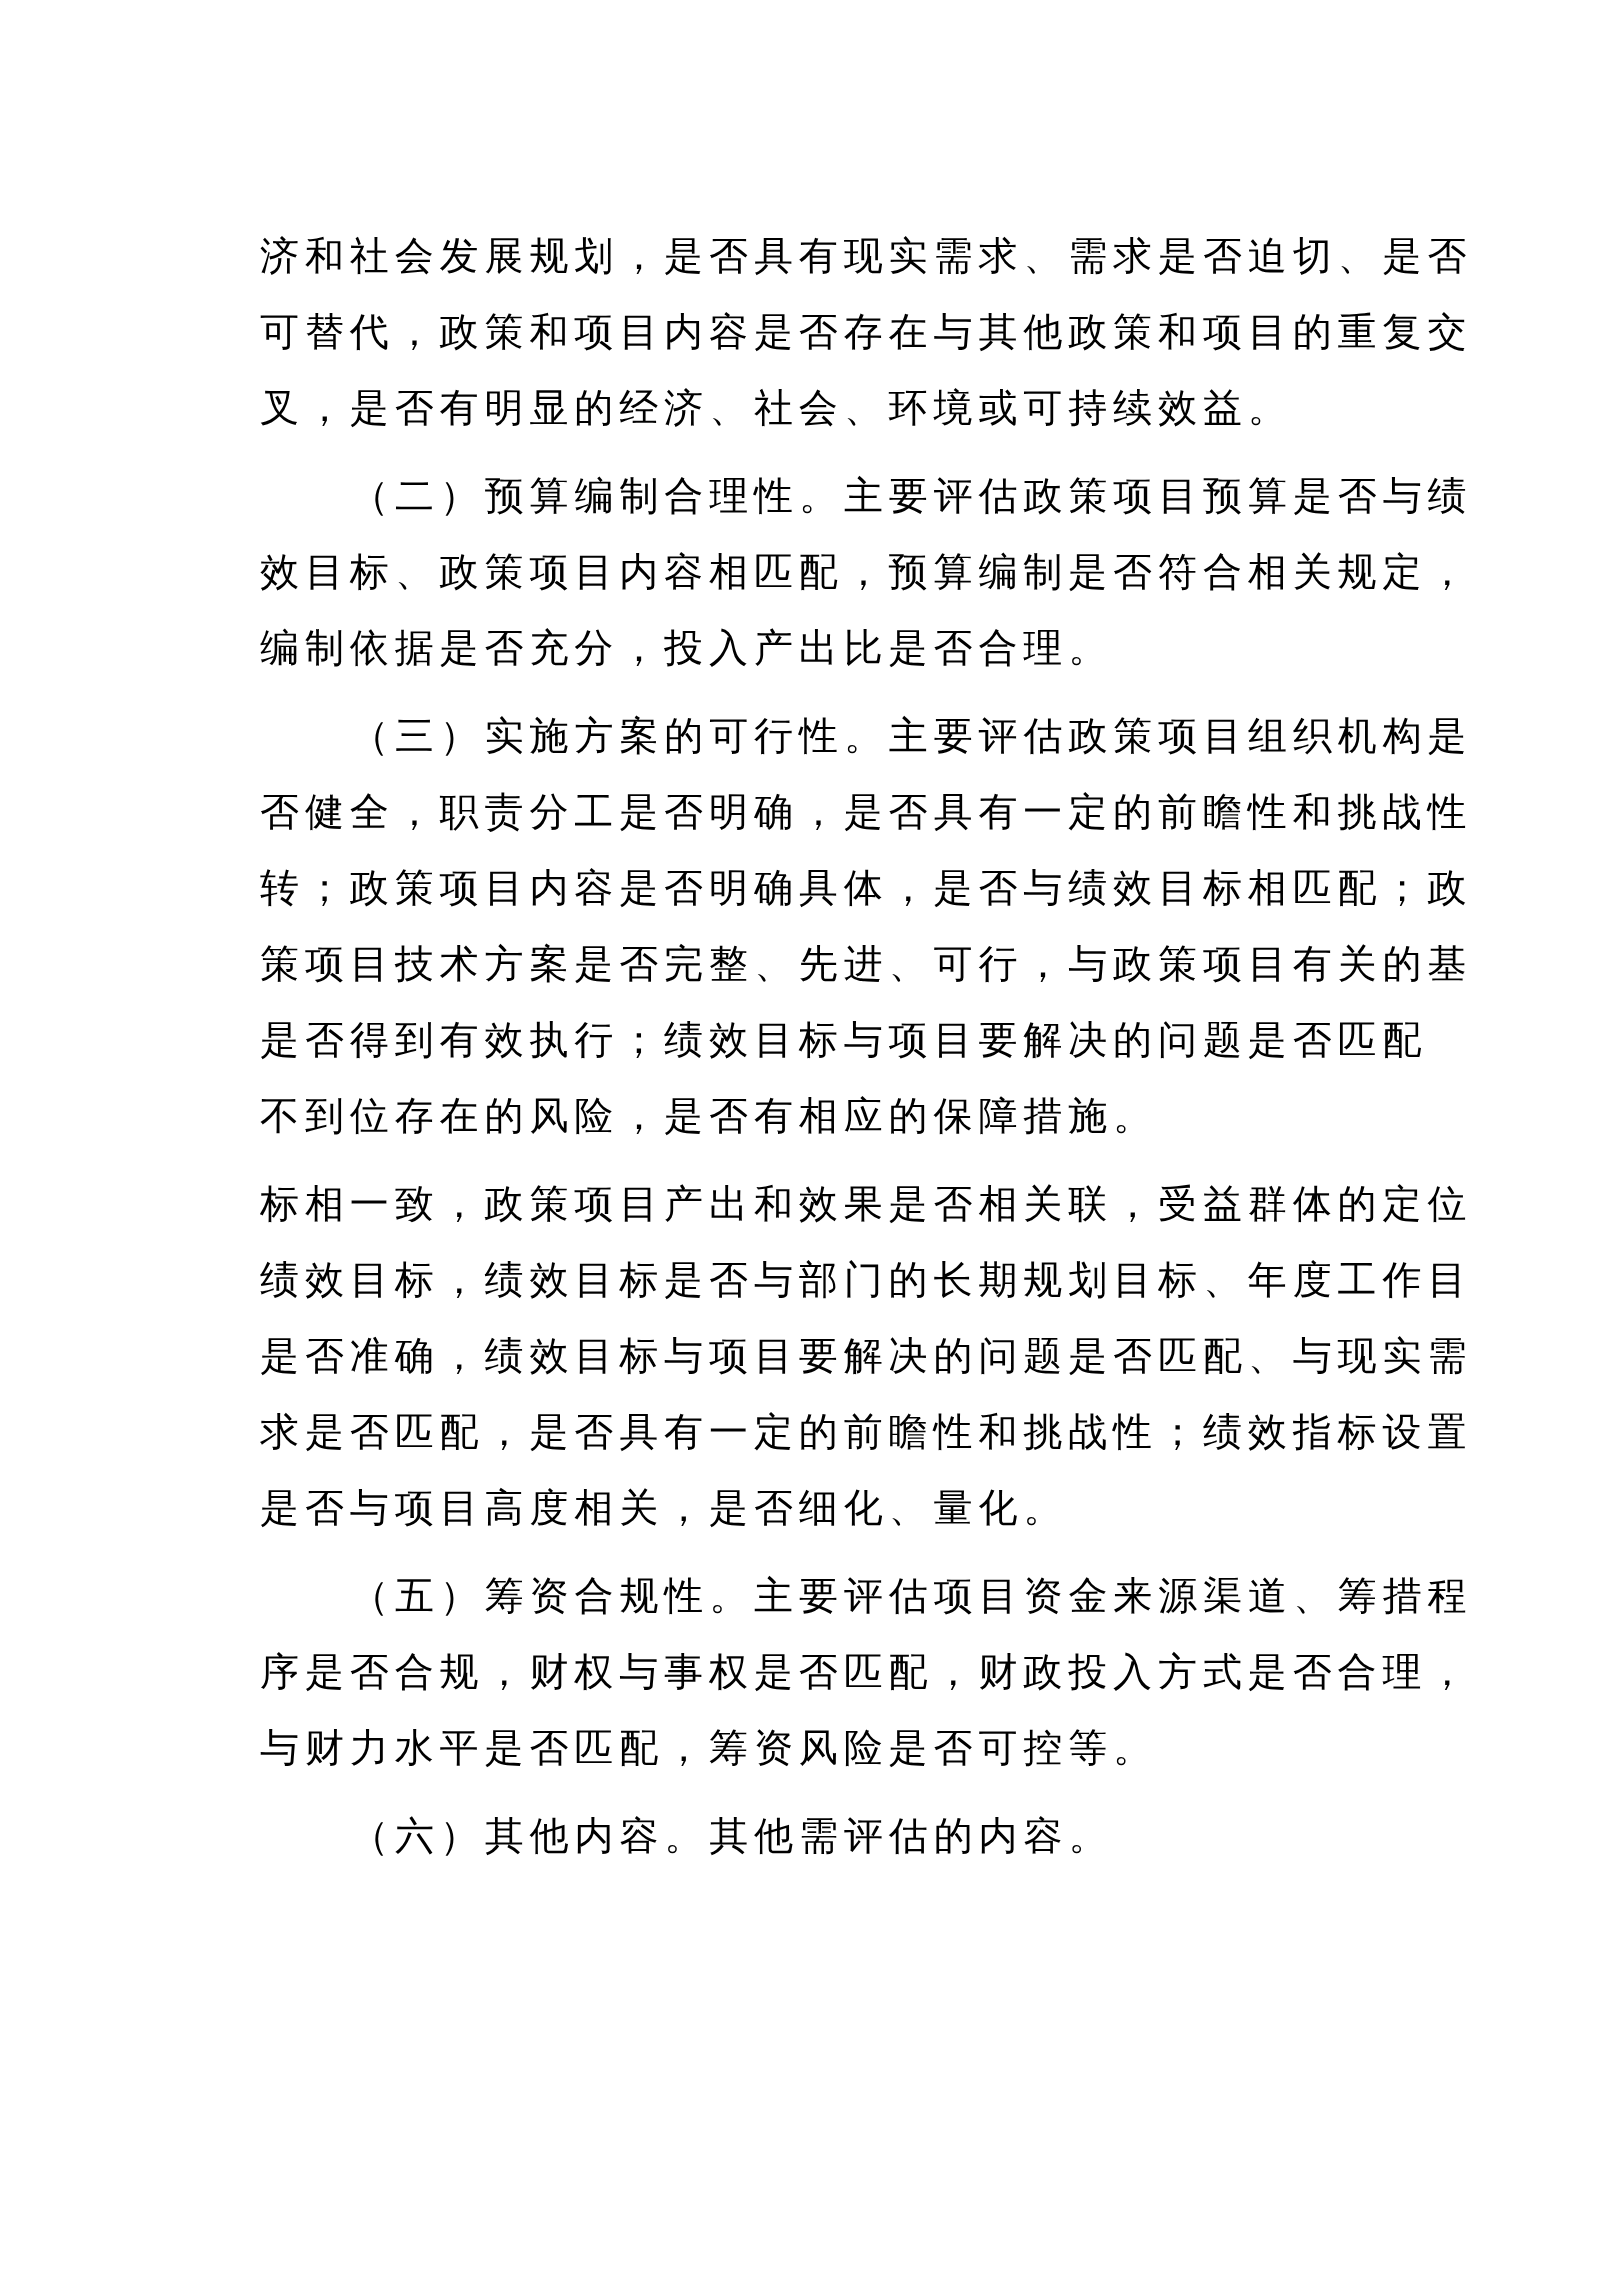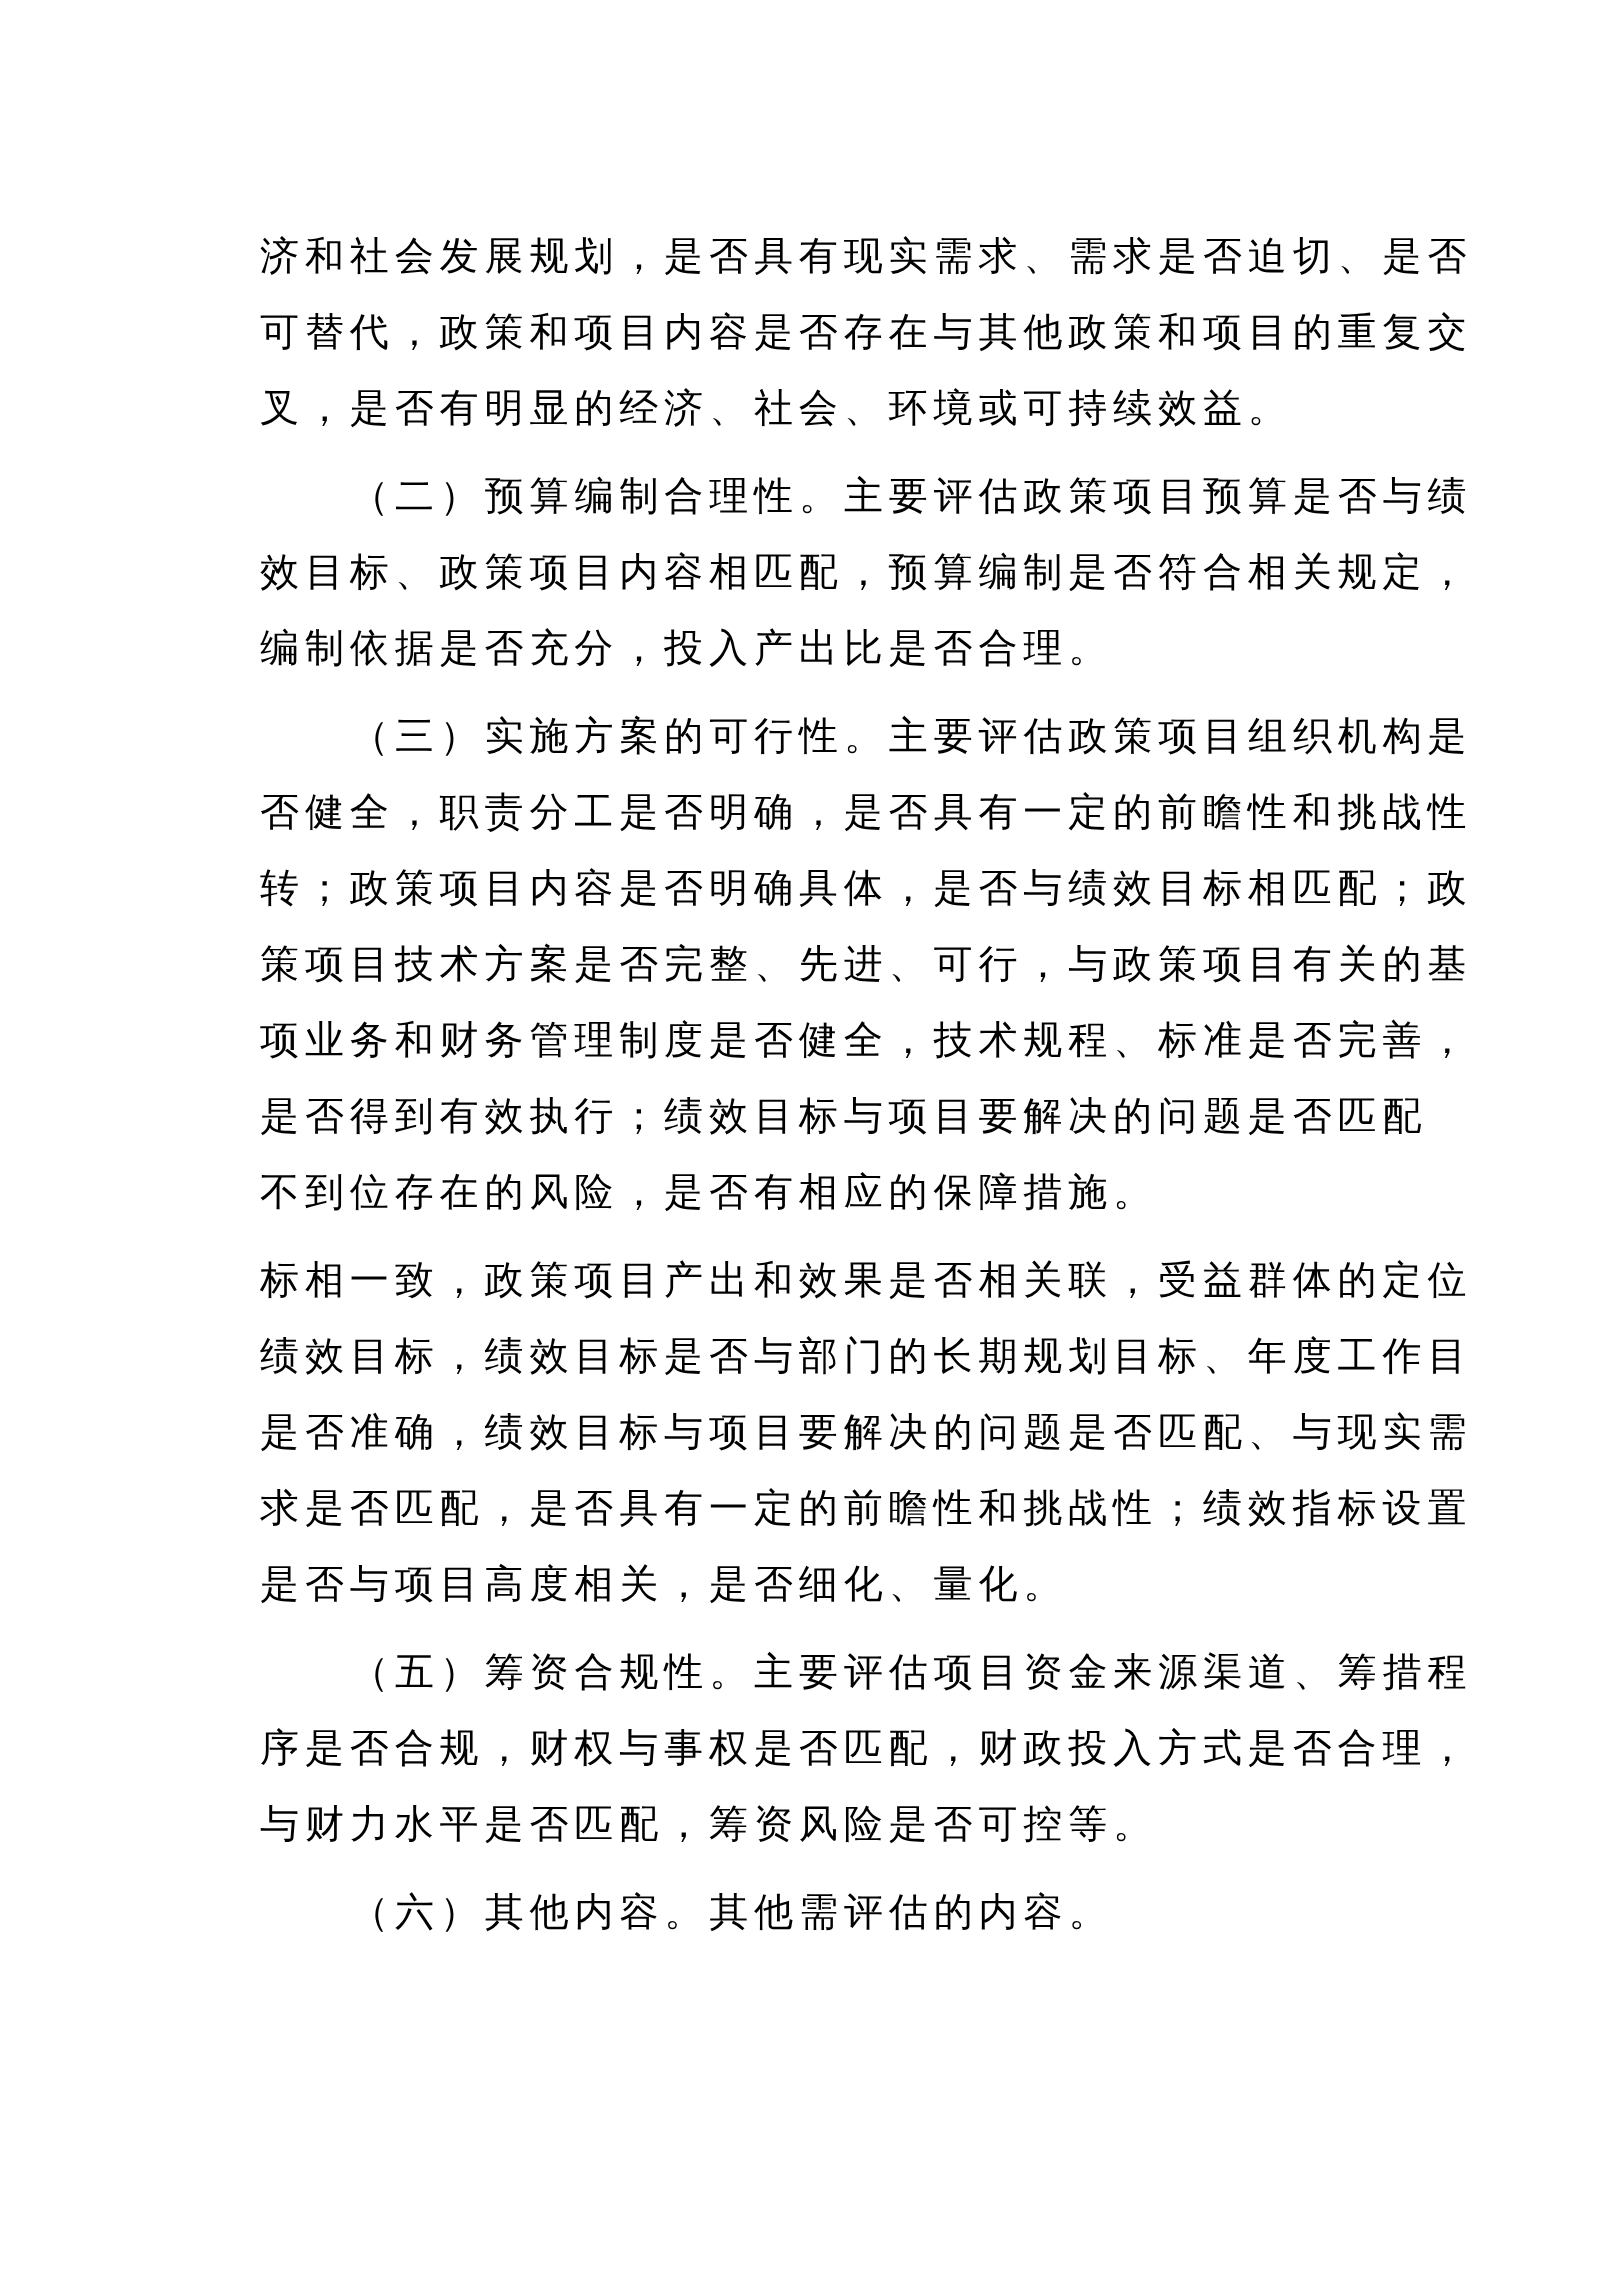--- a/index.html
+++ b/index.html
@@ -52,21 +52,20 @@
     <span class="line first">（二）预算编制合理性。主要评估政策项目预算是否与绩</span>
     <span class="line">效目标、政策项目内容相匹配，预算编制是否符合相关规定，</span>
     <span class="line">编制依据是否充分，投入产出比是否合理。</span>
   </div>
 
   <div class="para">
     <span class="line first">（三）实施方案的可行性。主要评估政策项目组织机构是</span>
     <span class="line">否健全，职责分工是否明确，是否具有一定的前瞻性和挑战性</span>
     <span class="line">转；政策项目内容是否明确具体，是否与绩效目标相匹配；政</span>
     <span class="line">策项目技术方案是否完整、先进、可行，与政策项目有关的基</span>
-    <span class="line">项业务和财务管理制度是否健全，技术规程、标准是否完善，</span>
     <span class="line">是否得到有效执行；绩效目标与项目要解决的问题是否匹配</span>
     <span class="line">不到位存在的风险，是否有相应的保障措施。</span>
   </div>
 
   <div class="para">
     <span class="line">标相一致，政策项目产出和效果是否相关联，受益群体的定位</span>
     <span class="line">绩效目标，绩效目标是否与部门的长期规划目标、年度工作目</span>
     <span class="line">是否准确，绩效目标与项目要解决的问题是否匹配、与现实需</span>
     <span class="line">求是否匹配，是否具有一定的前瞻性和挑战性；绩效指标设置</span>
     <span class="line">是否与项目高度相关，是否细化、量化。</span>

